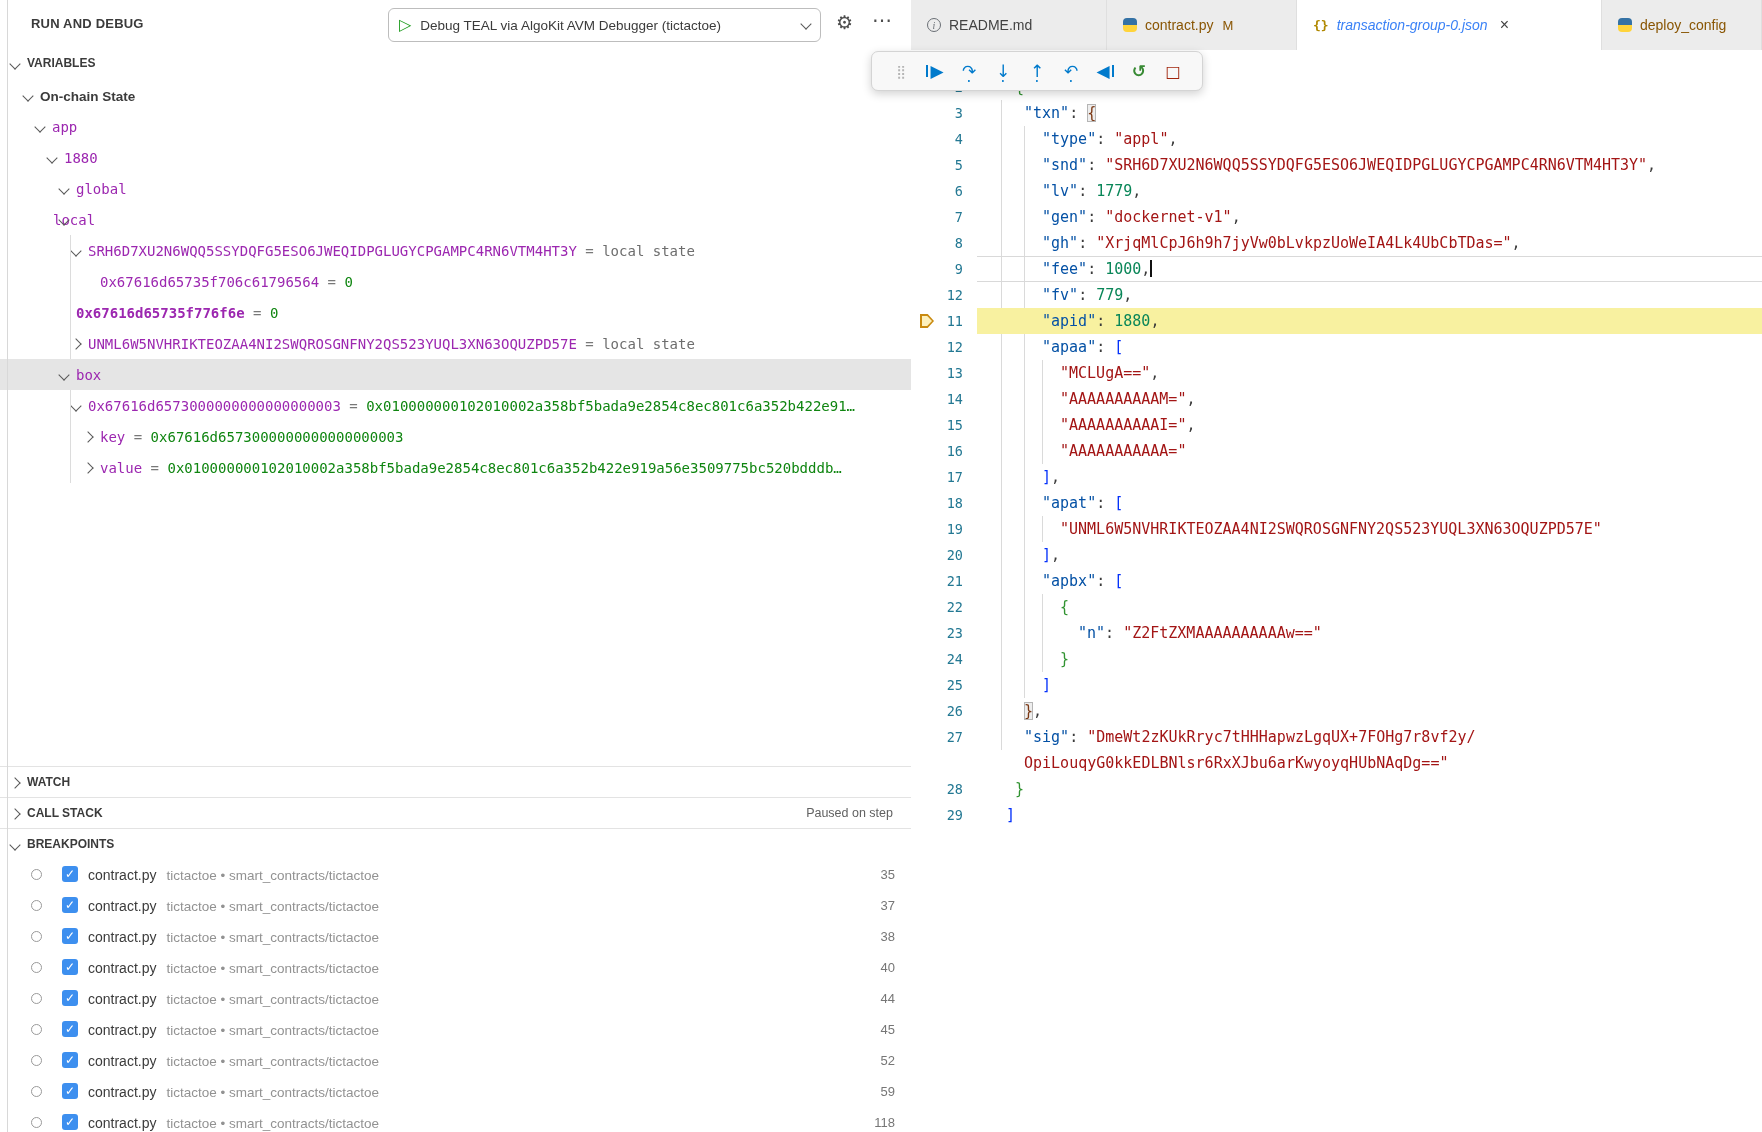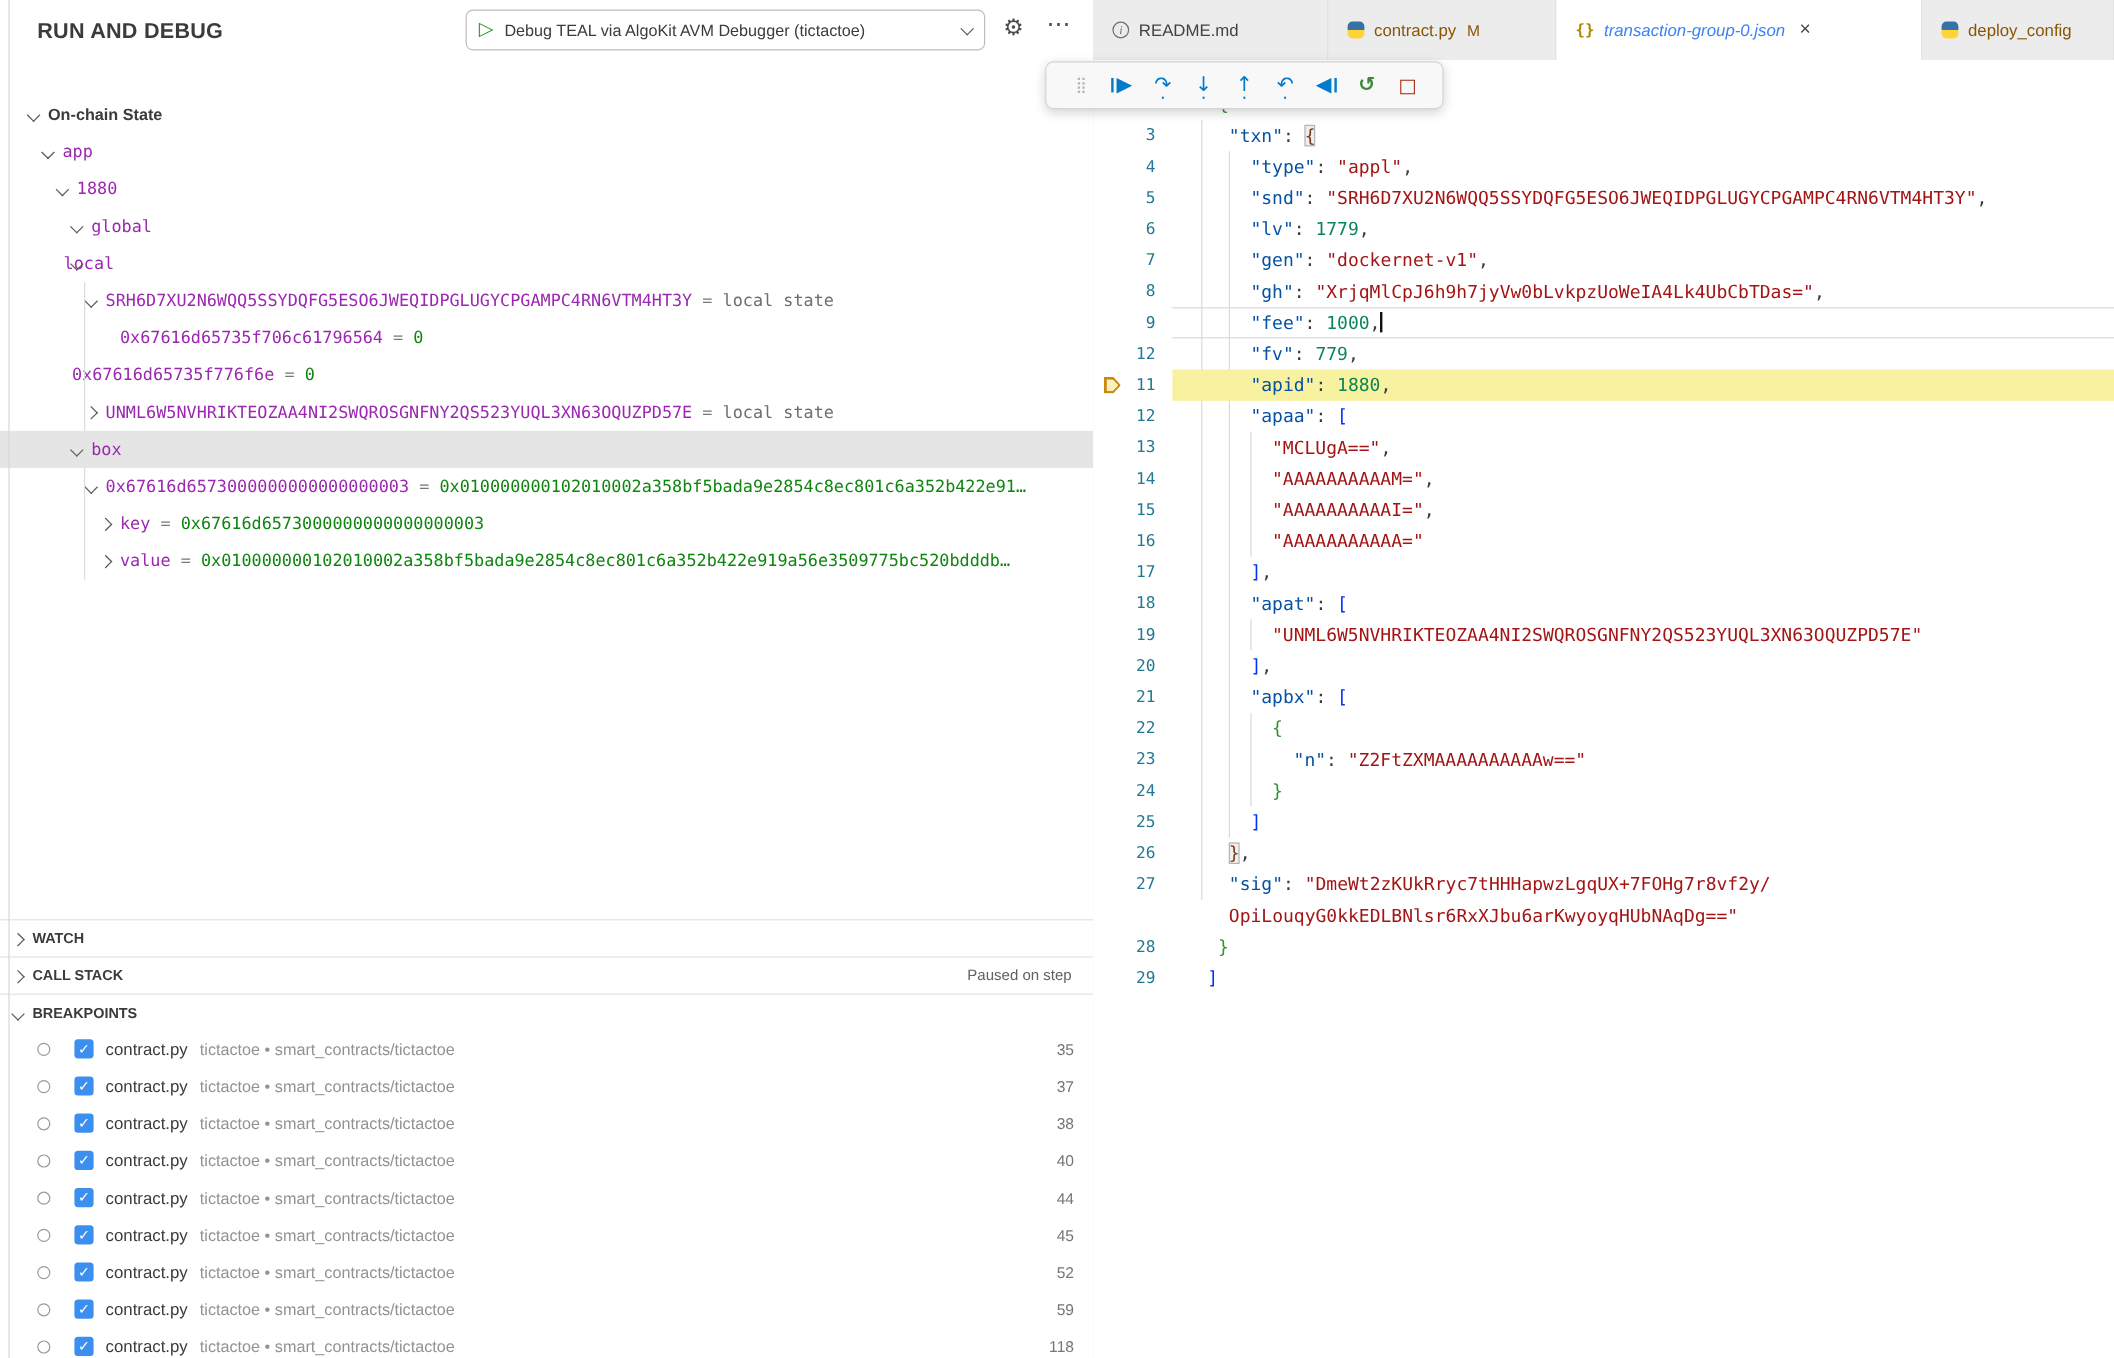--- a/index.html
+++ b/index.html
@@ -3,21 +3,21 @@
 <meta charset="utf-8">
 <style>
   html,body{margin:0;padding:0;background:#fff;width:1762px;height:1132px;overflow:hidden;
     font-family:"Liberation Sans",sans-serif;-webkit-font-smoothing:antialiased;}
   .app{position:relative;width:1762px;height:1132px;background:#fff;}
   .window-edge{position:absolute;left:7px;top:0;bottom:0;width:1px;background:#d8d8d8;z-index:5;}
 
   
   .sidebar{position:absolute;left:0;top:0;width:911px;height:1132px;background:#fff;border-right:1px solid #e2e2e2;}
   .sidebar-top{position:absolute;left:0;top:0;width:100%;height:50px;}
-  .panel-title{position:absolute;left:31px;top:16px;font-size:18px;font-weight:700;color:#3b3b3b;letter-spacing:.2px;}
+  .panel-title{position:absolute;left:31px;top:16px;font-size:13px;font-weight:700;color:#3b3b3b;letter-spacing:.2px;}
   .debug-select{position:absolute;left:388px;top:8px;width:433px;height:34px;border:1px solid #bdbdbd;border-radius:6px;
     background:#fff;display:flex;align-items:center;box-sizing:border-box;padding:0 10px;}
   .play-glyph{color:#1e9c1e;font-size:16px;margin-right:9px;line-height:1;}
   .debug-select-label{font-size:13.5px;color:#3b3b3b;white-space:nowrap;flex:1;}
   .chev{display:inline-block;width:7px;height:7px;border-right:1.6px solid #585858;border-bottom:1.6px solid #585858;}
   .chev.down{transform:rotate(45deg);}
   .chev.right{transform:rotate(-45deg);}
   .dd-chev{margin-left:8px;margin-top:-3px;}
   .gear-btn{position:absolute;left:836px;top:11px;font-size:19px;color:#4d4d4d;cursor:pointer;}
   .more-btn{position:absolute;left:872px;top:8px;font-size:20px;color:#4d4d4d;cursor:pointer;letter-spacing:1px;}
@@ -122,30 +122,34 @@
       <span class="panel-title">RUN AND DEBUG</span>
       <div class="debug-select">
         <span class="play-glyph">▷</span>
         <span class="debug-select-label">Debug TEAL via AlgoKit AVM Debugger (tictactoe)</span>
         <span class="chev down dd-chev"></span>
       </div>
       <span class="gear-btn">⚙</span>
       <span class="more-btn">⋯</span>
     </div>
 
+    <div class="section-header sh-variables">
+      <span class="chev down"></span>
+      <span class="sh-label">VARIABLES</span>
+    </div>
 
     <div class="tree" id="var-tree">
         <div class="trow"><span class="chev down" style="left: 24px;"></span><span class="tname bold" style="margin-left: 40px; display: inline-block;">On-chain State</span></div>
         <div class="trow"><span class="chev down" style="left: 36px;"></span><span class="tname" style="margin-left: 52px; display: inline-block;">app</span></div>
         <div class="trow"><span class="chev down" style="left: 48px;"></span><span class="tname" style="margin-left: 64px; display: inline-block;">1880</span></div>
         <div class="trow"><span class="chev down" style="left: 60px;"></span><span class="tname" style="margin-left: 76px; display: inline-block;">global</span></div>
         <div class="trow"><span class="chev down" style="left: 60px;"></span><span class="tname" style="margin-left: 53px; display: inline-block;">local</span></div>
         <div class="trow"><span class="chev down" style="left: 72px;"></span><span class="tname" style="margin-left: 88px; display: inline-block;">SRH6D7XU2N6WQQ5SSYDQFG5ESO6JWEQIDPGLUGYCPGAMPC4RN6VTM4HT3Y</span><span class="teq"> = </span><span class="tval gray">local state</span></div>
         <div class="trow"><span class="tname" style="margin-left: 100px; display: inline-block;">0x67616d65735f706c61796564</span><span class="teq"> = </span><span class="tval green">0</span></div>
-        <div class="trow"><span class="tname" style="margin-left: 60px; display: inline-block;">0x67616d65735f776f6e</span><span class="teq"> = </span><span class="tval green">0</span></div>
+        <div class="trow"><span class="tname" style="margin-left: 76px; display: inline-block; font-weight: bold;">0x67616d65735f776f6e</span><span class="teq"> = </span><span class="tval green">0</span></div>
         <div class="trow"><span class="chev right" style="left: 72px;"></span><span class="tname" style="margin-left: 88px; display: inline-block;">UNML6W5NVHRIKTEOZAA4NI2SWQROSGNFNY2QS523YUQL3XN63OQUZPD57E</span><span class="teq"> = </span><span class="tval gray">local state</span></div>
         <div class="trow sel"><span class="chev down" style="left: 60px;"></span><span class="tname" style="margin-left: 76px; display: inline-block;">box</span></div>
         <div class="trow"><span class="chev down" style="left: 72px;"></span><span class="tname" style="margin-left: 88px; display: inline-block;">0x67616d6573000000000000000003</span><span class="teq"> = </span><span class="tval green">0x010000000102010002a358bf5bada9e2854c8ec801c6a352b422e91…</span></div>
         <div class="trow"><span class="chev right" style="left: 84px;"></span><span class="tname" style="margin-left: 100px; display: inline-block;">key</span><span class="teq"> = </span><span class="tval green">0x67616d6573000000000000000003</span></div>
         <div class="trow"><span class="chev right" style="left: 84px;"></span><span class="tname" style="margin-left: 100px; display: inline-block;">value</span><span class="teq"> = </span><span class="tval green">0x010000000102010002a358bf5bada9e2854c8ec801c6a352b422e919a56e3509775bc520bdddb…</span></div>
         <div class="tguide" style="left: 70px; top: 155px; height: 124px;"></div>
         <div class="tguide" style="left: 70px; top: 310px; height: 93px;"></div>
       </div>
 
     <div class="section-header sh-watch">

